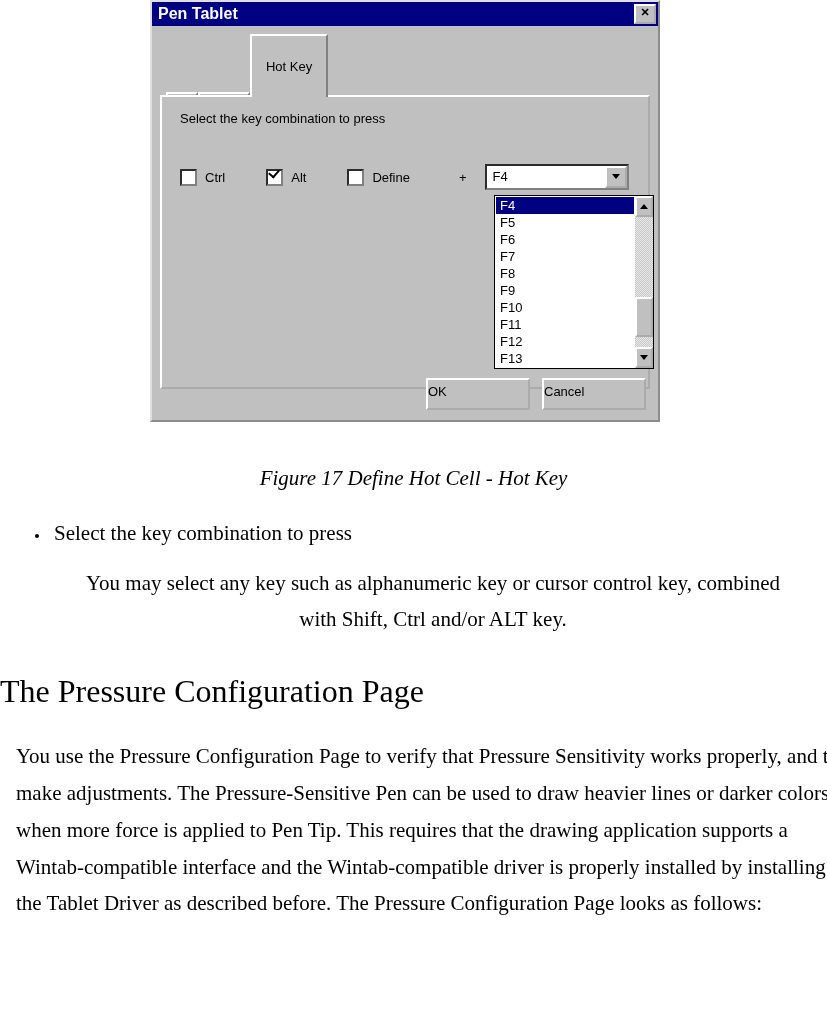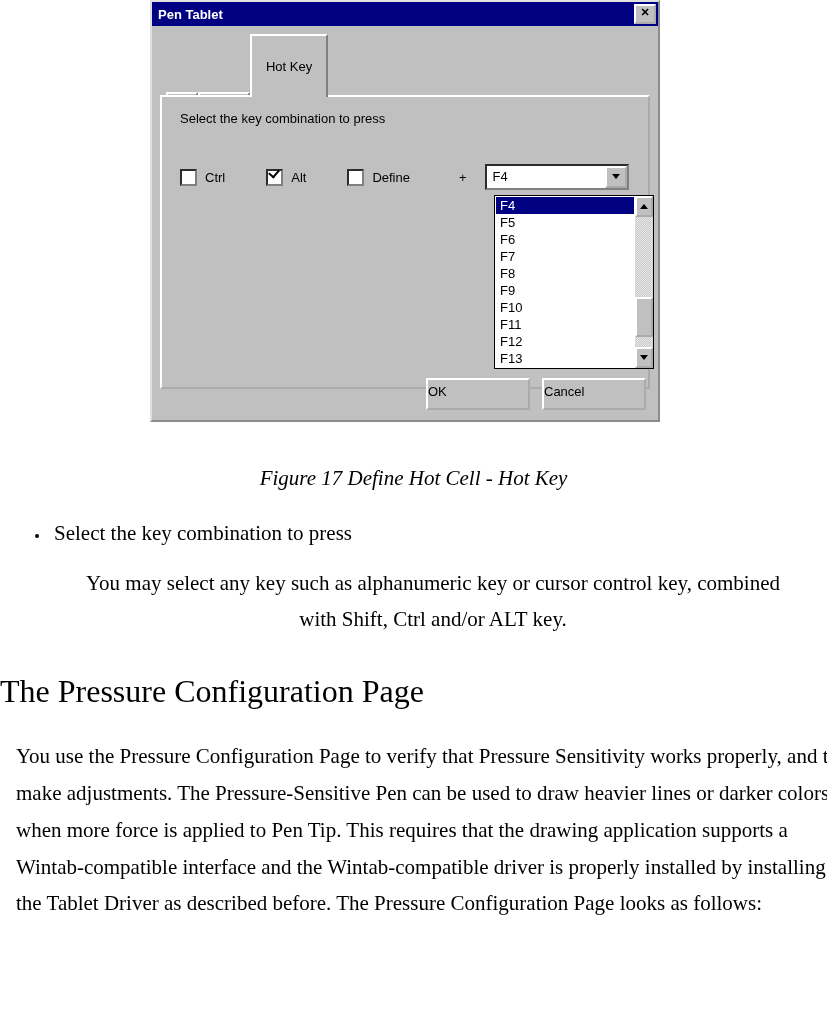--- a/index.html
+++ b/index.html
@@ -28,21 +28,21 @@
   .titlebar {
     background: #000080;
     color: #fff;
     font-weight: bold;
     display: flex;
     align-items: center;
     justify-content: space-between;
     padding: 2px 2px 2px 6px;
     height: 20px;
   }
-  .titlebar .title-text { font-size: 13px; }
+  .titlebar .title-text { font-size: 16px; }
   .close-btn {
     width: 18px; height: 16px;
     background: #c0c0c0;
     border: 2px outset #fff;
     color: #000;
     font-size: 11px;
     text-align: center;
     line-height: 12px;
     font-weight: bold;
     font-family: Arial, sans-serif;

